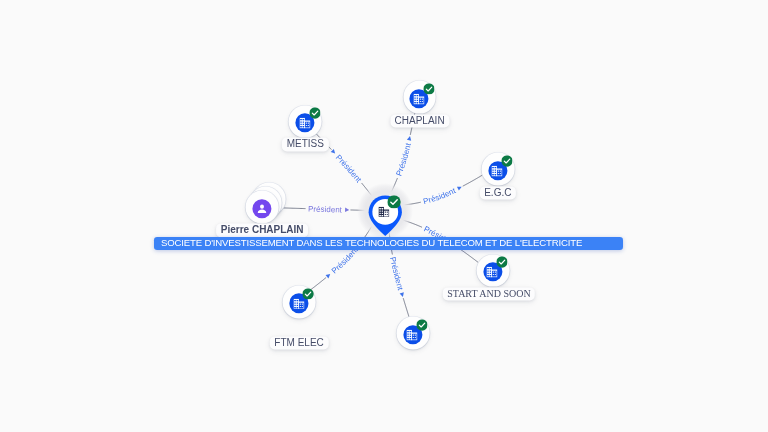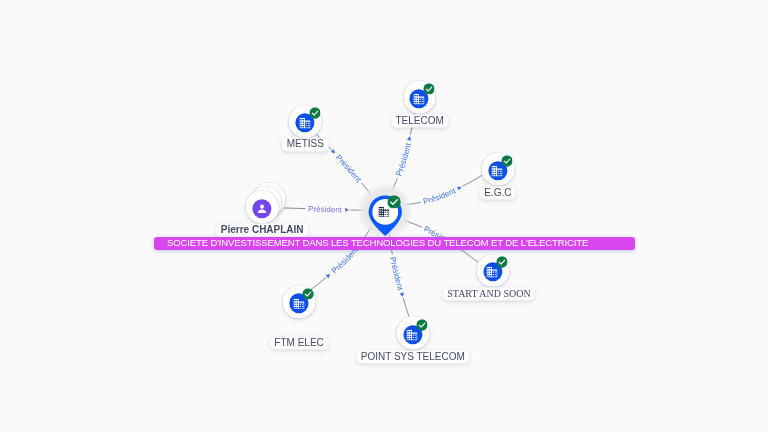--- a/index.html
+++ b/index.html
@@ -20,23 +20,23 @@
   .pill{
     position:absolute;transform:translate(-50%,-50%);
     background:#fcfcfd;border-radius:5px;
     box-shadow:0 1px 3px rgba(30,40,70,.10), 0 2px 6px rgba(30,40,70,.07);
     color:#454c68;font-size:10px;line-height:13.2px;
     padding:0 4.5px;white-space:nowrap;
     text-align:center;letter-spacing:0;
   }
   .center-pill{
     position:absolute;
-    background:#d946ef;border-radius:3.2px;color:#fff;
+    background:#3b82f6;border-radius:3.2px;color:#fff;
     font-size:9.6px;line-height:12.8px;letter-spacing:-0.17px;
-    padding:0 13px;white-space:nowrap;
+    padding:0 7px;white-space:nowrap;
     box-shadow:0 1px 4px rgba(30,70,180,.28);
     text-align:left;
   }
   .halo{
     position:absolute;transform:translate(-50%,-50%);
     border-radius:50%;
     background:radial-gradient(circle closest-side, rgba(232,232,235,1) 0%,
         rgba(232,232,235,1) 72%, rgba(232,232,235,0.55) 88%, rgba(232,232,235,0) 100%);
   }
 </style>
@@ -171,21 +171,21 @@
       <rect x="67" y="52" width="12" height="12" rx="2"></rect>
             <rect x="88" y="52" width="12" height="12" rx="2"></rect>
       <rect x="67" y="78" width="12" height="12" rx="2"></rect>
             <rect x="88" y="78" width="12" height="12" rx="2"></rect>
     </g>
   </svg></div>
       <div style="position: absolute; left: 428.8px; top: 89px; transform: translate(-50%, -50%); line-height: 0;"><svg width="11.4" height="11.4" viewBox="0 0 24 24">
     <circle cx="12" cy="12" r="12" fill="#0c7a45"></circle>
     <path d="M6.3 12.3 L10.2 16.2 L17.8 8.0" fill="none" stroke="#fff" stroke-width="2.5" stroke-linecap="round" stroke-linejoin="round"></path>
   </svg></div>
-      <div class="pill" style="left: 419.6px; top: 120.5px;">TELECOM</div>
+      <div class="pill" style="left: 419.6px; top: 120.5px;">CHAPLAIN</div>
       <div class="disc" style="left: 497.8px; top: 169.4px; width: 32.8px; height: 32.8px;"></div>
       <div class="inner-blob" style="left: 497.5px; top: 170.8px; width: 19.2px; height: 19.4px; border-radius: 50%; background: rgb(11, 78, 232);"></div>
       <div style="position: absolute; left: 497.3px; top: 171.2px; transform: translate(-50%, -50%); line-height: 0;"><svg width="11.2" height="10.5" viewBox="0 0 117 113">
     <path fill="#f4f9ff" d="M0 0 h58 v113 H0 z"></path>
     <path fill="#f4f9ff" d="M50 30 h67 v83 H50 z"></path>
     <g fill="#0b4ee8">
       <rect x="9" y="14" width="14" height="14" rx="2"></rect>
             <rect x="34" y="14" width="14" height="14" rx="2"></rect>
       <rect x="9" y="40" width="14" height="14" rx="2"></rect>
             <rect x="34" y="40" width="14" height="14" rx="2"></rect>
@@ -255,21 +255,20 @@
       <rect x="67" y="52" width="12" height="12" rx="2"></rect>
             <rect x="88" y="52" width="12" height="12" rx="2"></rect>
       <rect x="67" y="78" width="12" height="12" rx="2"></rect>
             <rect x="88" y="78" width="12" height="12" rx="2"></rect>
     </g>
   </svg></div>
       <div style="position: absolute; left: 422px; top: 325.2px; transform: translate(-50%, -50%); line-height: 0;"><svg width="11.4" height="11.4" viewBox="0 0 24 24">
     <circle cx="12" cy="12" r="12" fill="#0c7a45"></circle>
     <path d="M6.3 12.3 L10.2 16.2 L17.8 8.0" fill="none" stroke="#fff" stroke-width="2.5" stroke-linecap="round" stroke-linejoin="round"></path>
   </svg></div>
-      <div class="pill" style="left: 412.8px; top: 356.5px;">POINT SYS TELECOM</div>
       <div class="disc" style="left: 299.1px; top: 301.9px; width: 32.8px; height: 32.8px;"></div>
       <div class="inner-blob" style="left: 298.8px; top: 303.3px; width: 19.2px; height: 19.4px; border-radius: 50%; background: rgb(11, 78, 232);"></div>
       <div style="position: absolute; left: 298.6px; top: 303.7px; transform: translate(-50%, -50%); line-height: 0;"><svg width="11.2" height="10.5" viewBox="0 0 117 113">
     <path fill="#f4f9ff" d="M0 0 h58 v113 H0 z"></path>
     <path fill="#f4f9ff" d="M50 30 h67 v83 H50 z"></path>
     <g fill="#0b4ee8">
       <rect x="9" y="14" width="14" height="14" rx="2"></rect>
             <rect x="34" y="14" width="14" height="14" rx="2"></rect>
       <rect x="9" y="40" width="14" height="14" rx="2"></rect>
             <rect x="34" y="40" width="14" height="14" rx="2"></rect>

